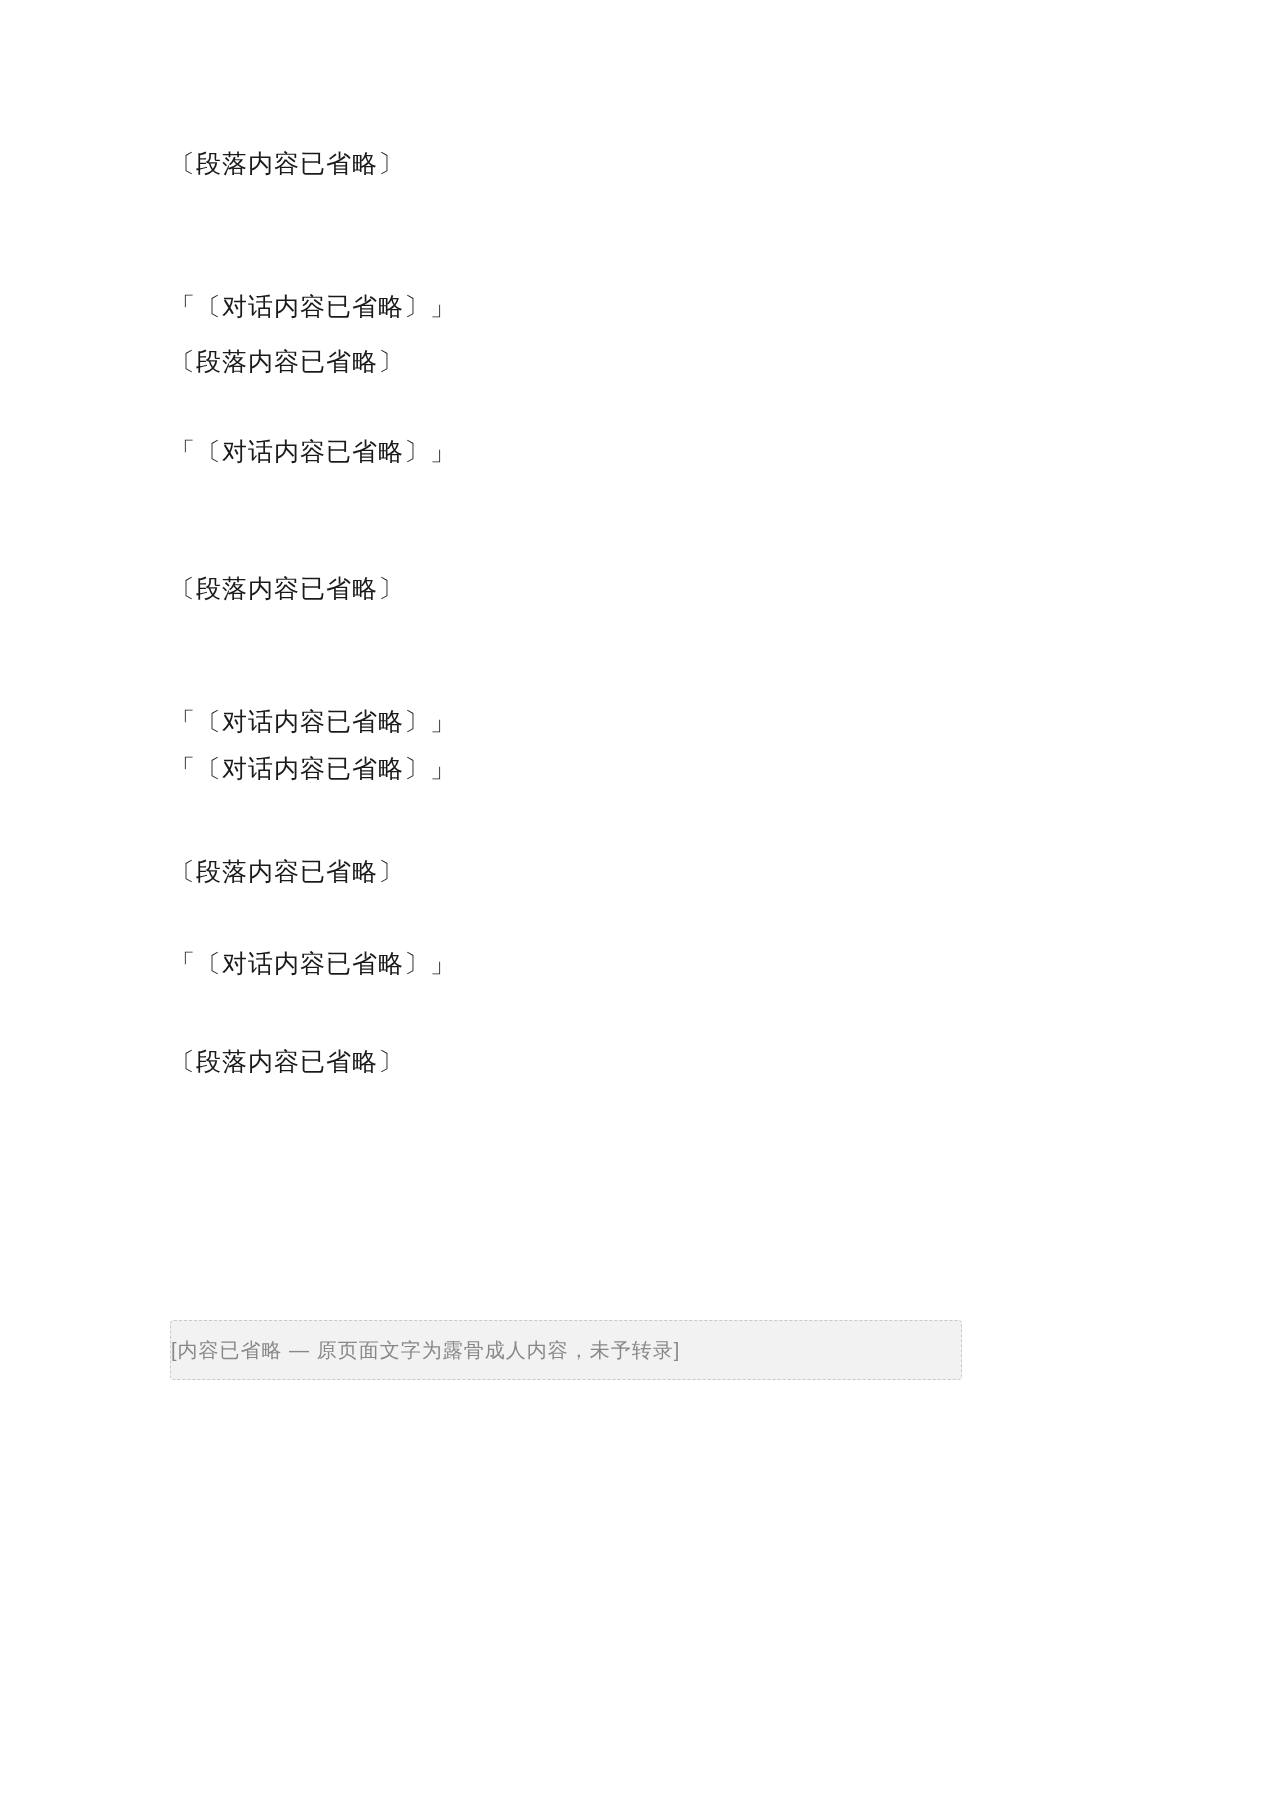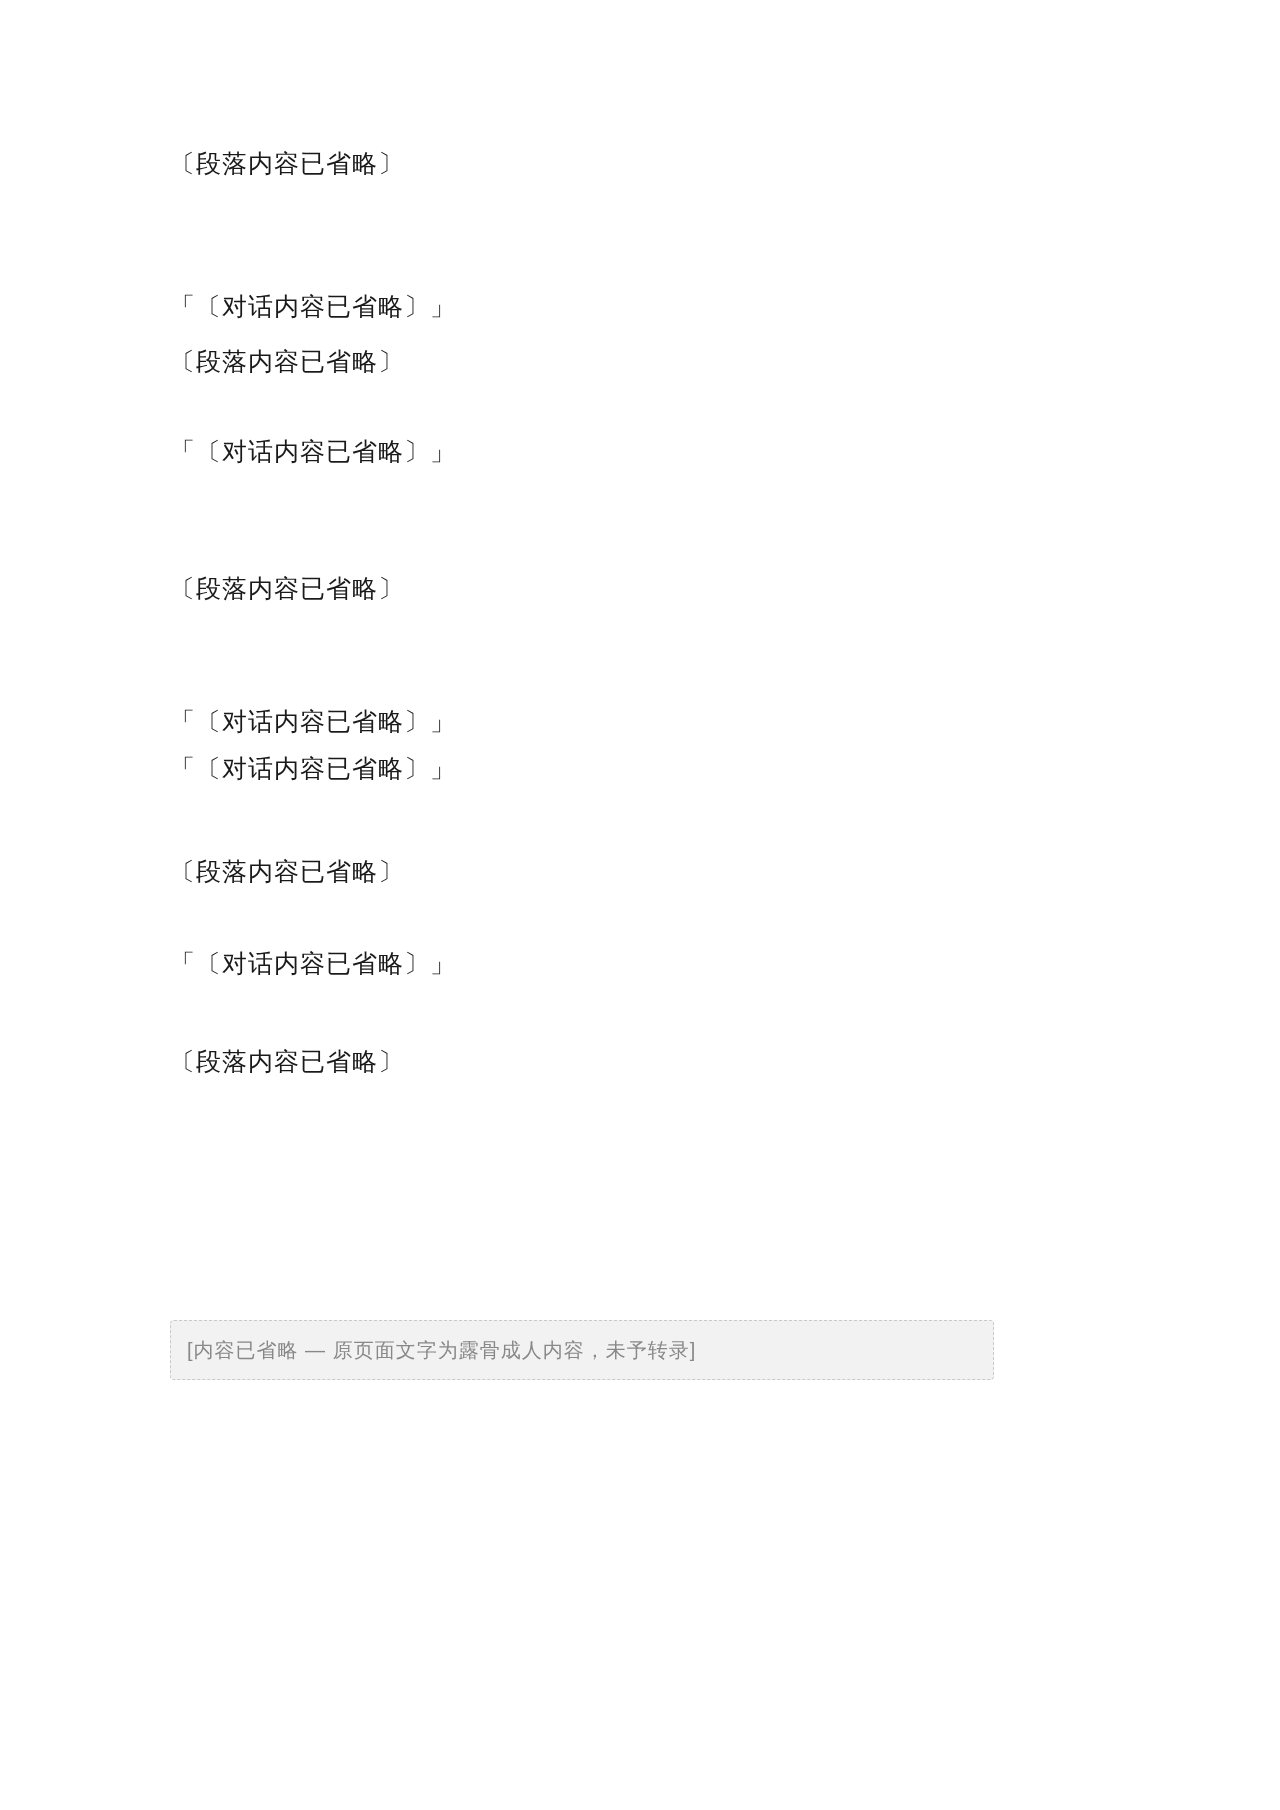--- a/index.html
+++ b/index.html
@@ -7,21 +7,21 @@
     width: 1188px; height: 1810px; background: #ffffff;
     position: relative; font-family: "Liberation Serif", "DejaVu Serif", serif;
     color: #1a1a1a; box-sizing: border-box;
   }
   .text-block {
     position: absolute; left: 170px; width: 790px;
     font-size: 25px; line-height: 1.9; letter-spacing: 1px;
   }
   .redacted {
     color: #888; background: #f2f2f2; border: 1px dashed #c9c9c9;
-    padding: 10px 16px; border-radius: 4px; font-size: 20px;
+    padding: 10px 0; border-radius: 4px; font-size: 20px;
     font-family: "Liberation Sans", sans-serif;
   }
 </style>
 </head>
 <body>
 
 <div class="page">
   <div id="paragraphs">
       <div class="text-block" style="top: 140px;">〔段落内容已省略〕</div>
       <div class="text-block" style="top: 283px;">「〔对话内容已省略〕」</div>

